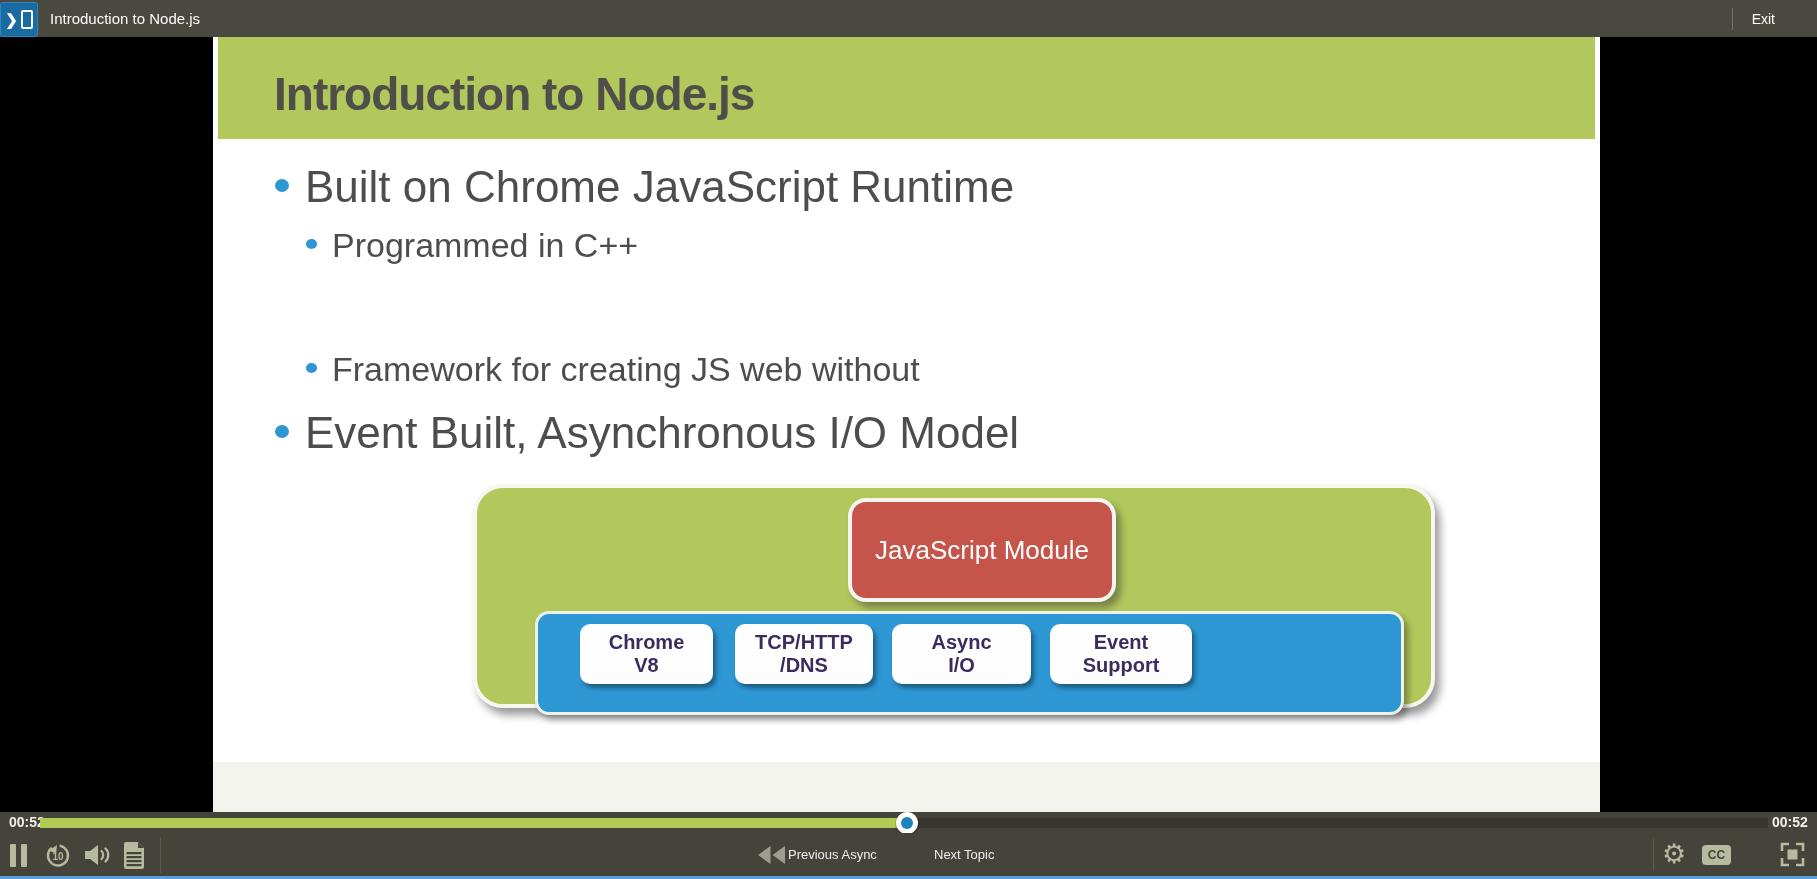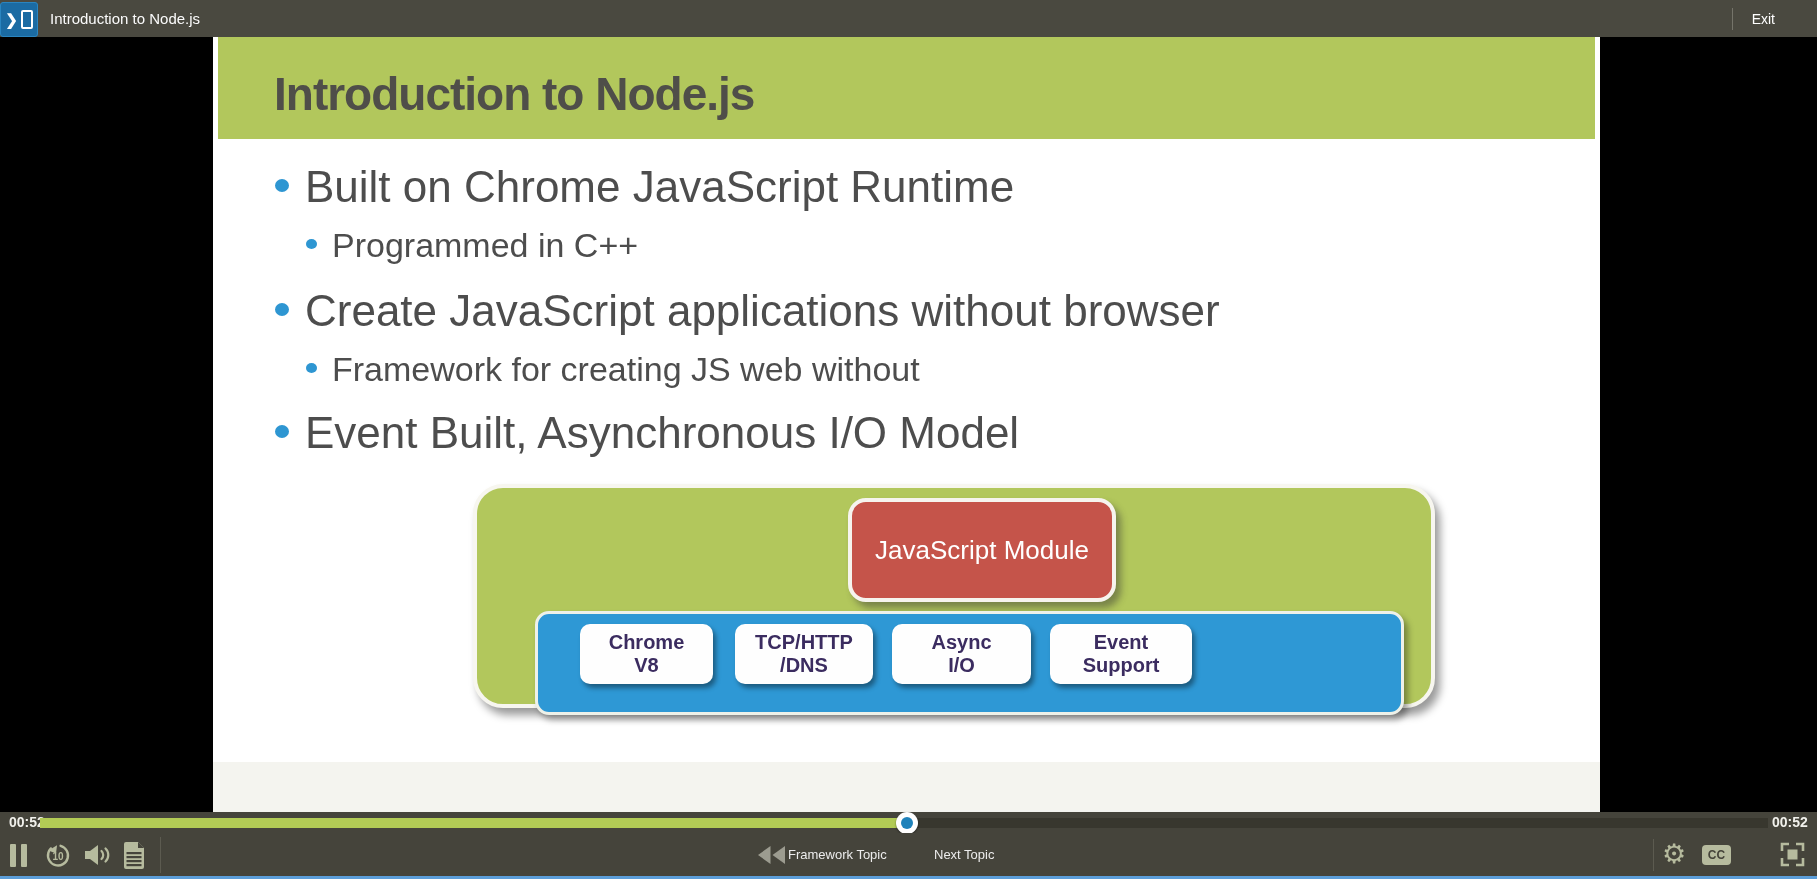--- a/index.html
+++ b/index.html
@@ -114,24 +114,20 @@
     </div>
 
     <div class="bullet bl1 b1">
       <span class="dot"></span>
       <span class="txt">Built on Chrome JavaScript Runtime</span>
     </div>
     <div class="bullet bl2 b2">
       <span class="dot"></span>
       <span class="txt">Programmed in C++</span>
     </div>
-    <div class="bullet bl1 b3">
-      <span class="dot"></span>
-      <span class="txt">Create JavaScript applications without browser</span>
-    </div>
     <div class="bullet bl2 b4">
       <span class="dot"></span>
       <span class="txt">Framework for creating JS web without</span>
     </div>
     <div class="bullet bl1 b5">
       <span class="dot"></span>
       <span class="txt">Event Built, Asynchronous I/O Model</span>
     </div>
 
     <div class="dia-green"></div>
@@ -208,21 +204,21 @@
   </div>
 
   <div class="vdiv dv-l"></div>
 
   <div class="ico rewind">
     <svg width="27" height="18" viewBox="0 0 27 18">
       <polygon points="12.5,0 12.5,18 0,9" fill="#9c9c90"></polygon>
       <polygon points="27,0 27,18 14.5,9" fill="#9c9c90"></polygon>
     </svg>
   </div>
-  <div class="nav-label prev-l">Framework Topic</div>
+  <div class="nav-label prev-l">Previous Async</div>
   <div class="nav-label next-l">Next Topic</div>
 
   <div class="vdiv dv-r"></div>
 
   <div class="ico gear">
     <span>⚙</span>
   </div>
 
   <div class="ico cc">CC</div>
 

